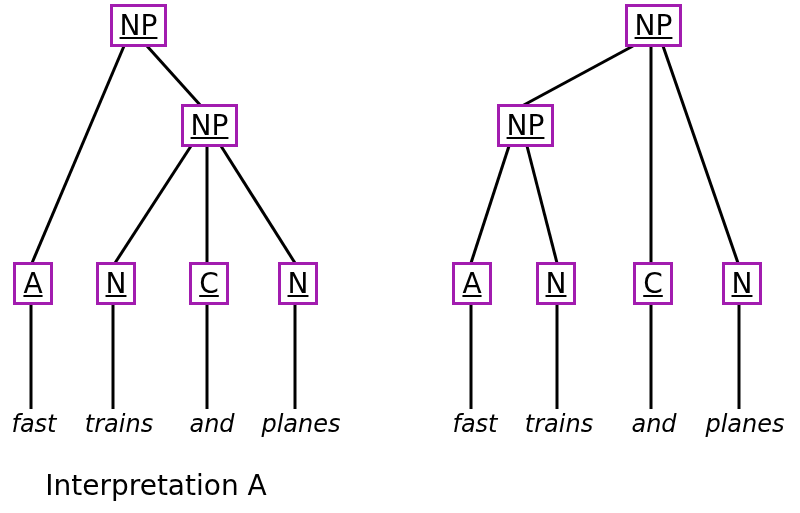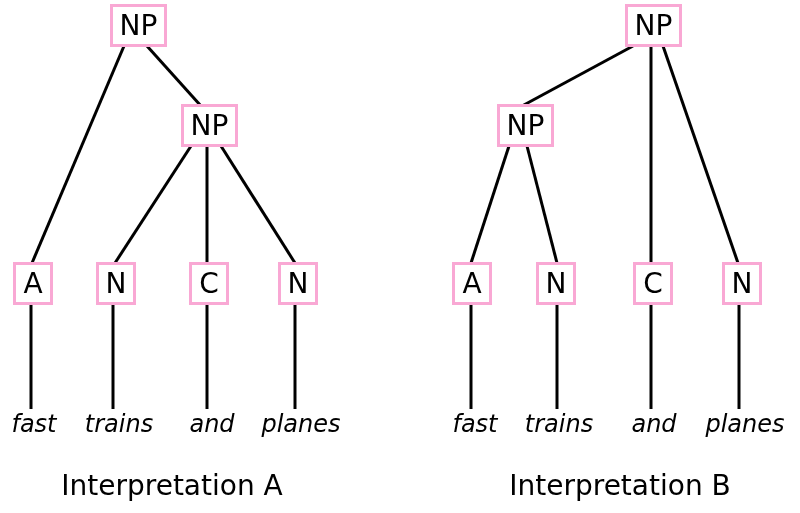--- a/index.html
+++ b/index.html
@@ -23,28 +23,29 @@
     z-index: 0;
   }
   svg.edges line {
     stroke: #000000;
     stroke-width: 3;
     stroke-linecap: butt;
   }
   .node {
     position: absolute;
     box-sizing: border-box;
-    border: 3px solid #f9a8d4;
+    border: 3px solid #a21caf;
     background: #ffffff;
     display: flex;
     align-items: center;
     justify-content: center;
     font-size: 28px;
     line-height: 1;
     z-index: 1;
+    text-decoration: underline;
   }
   .np-box  { width: 57px; height: 43px; }
   .leaf-box{ width: 40px; height: 43px; }
   .word {
     position: absolute;
     transform: translateX(-50%);
     font-style: italic;
     font-size: 24px;
     line-height: 1;
     white-space: nowrap;
@@ -96,31 +97,30 @@
   <div class="node leaf-box" style="left:13px;  top:262px;">A</div>
   <div class="node leaf-box" style="left:96px;  top:262px;">N</div>
   <div class="node leaf-box" style="left:189px; top:262px;">C</div>
   <div class="node leaf-box" style="left:278px; top:262px;">N</div>
 
   <span class="word" style="left:34px;  top:412px;">fast</span>
   <span class="word" style="left:119px; top:412px;">trains</span>
   <span class="word" style="left:212px; top:412px;">and</span>
   <span class="word" style="left:301px; top:412px;">planes</span>
 
-  <span class="caption" style="left:172px; top:472px;">Interpretation A</span>
+  <span class="caption" style="left:156px; top:472px;">Interpretation A</span>
 
   <div class="node np-box" style="left:625px; top:4px;">NP</div>
 
   <div class="node np-box" style="left:497px; top:104px;">NP</div>
 
   <div class="node leaf-box" style="left:452px; top:262px;">A</div>
   <div class="node leaf-box" style="left:536px; top:262px;">N</div>
   <div class="node leaf-box" style="left:633px; top:262px;">C</div>
   <div class="node leaf-box" style="left:722px; top:262px;">N</div>
 
   <span class="word" style="left:475px; top:412px;">fast</span>
   <span class="word" style="left:559px; top:412px;">trains</span>
   <span class="word" style="left:654px; top:412px;">and</span>
   <span class="word" style="left:745px; top:412px;">planes</span>
 
-  <span class="caption" style="left:620px; top:472px;">Interpretation B</span>
 
 </div>
 
 </body></html>

